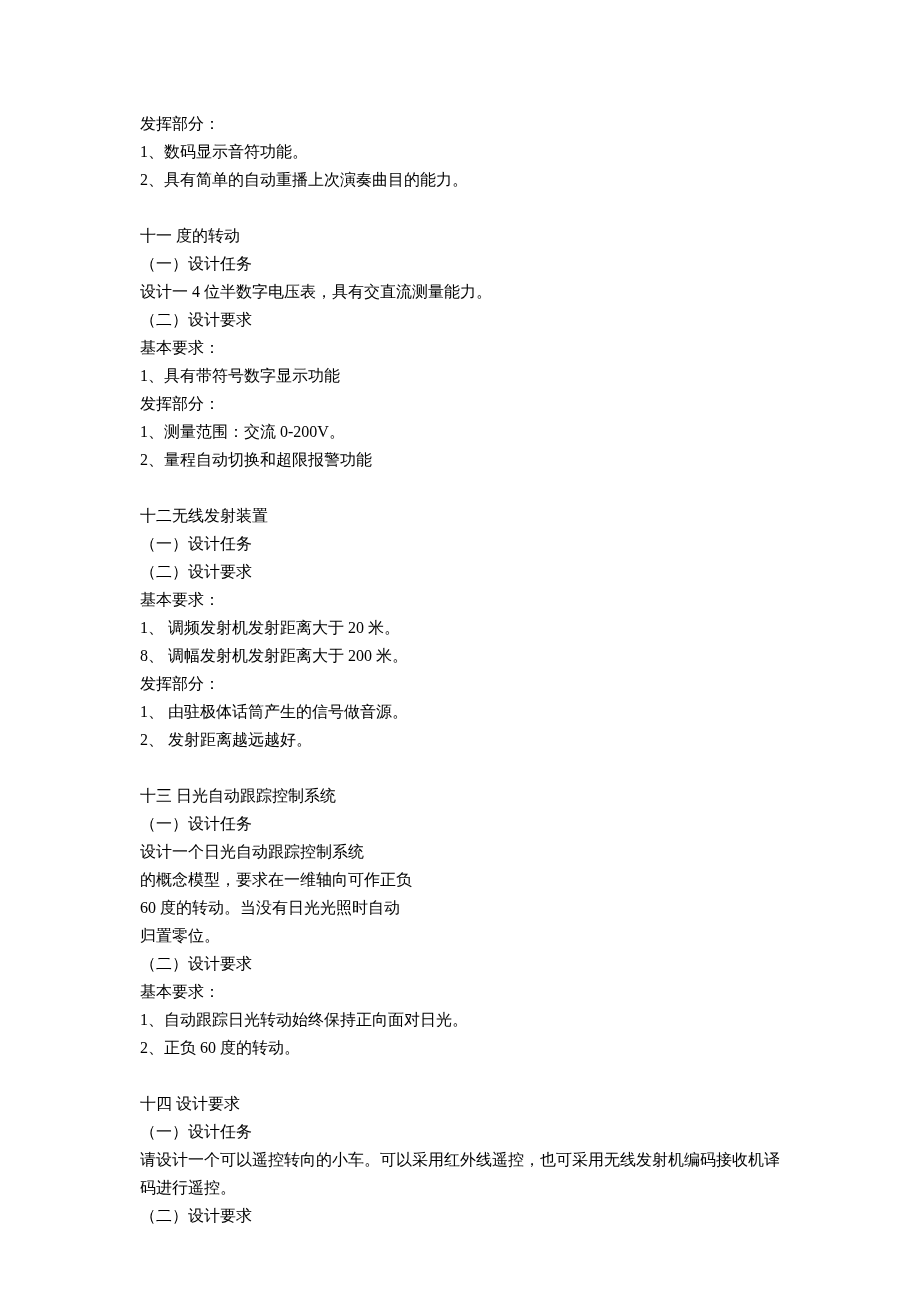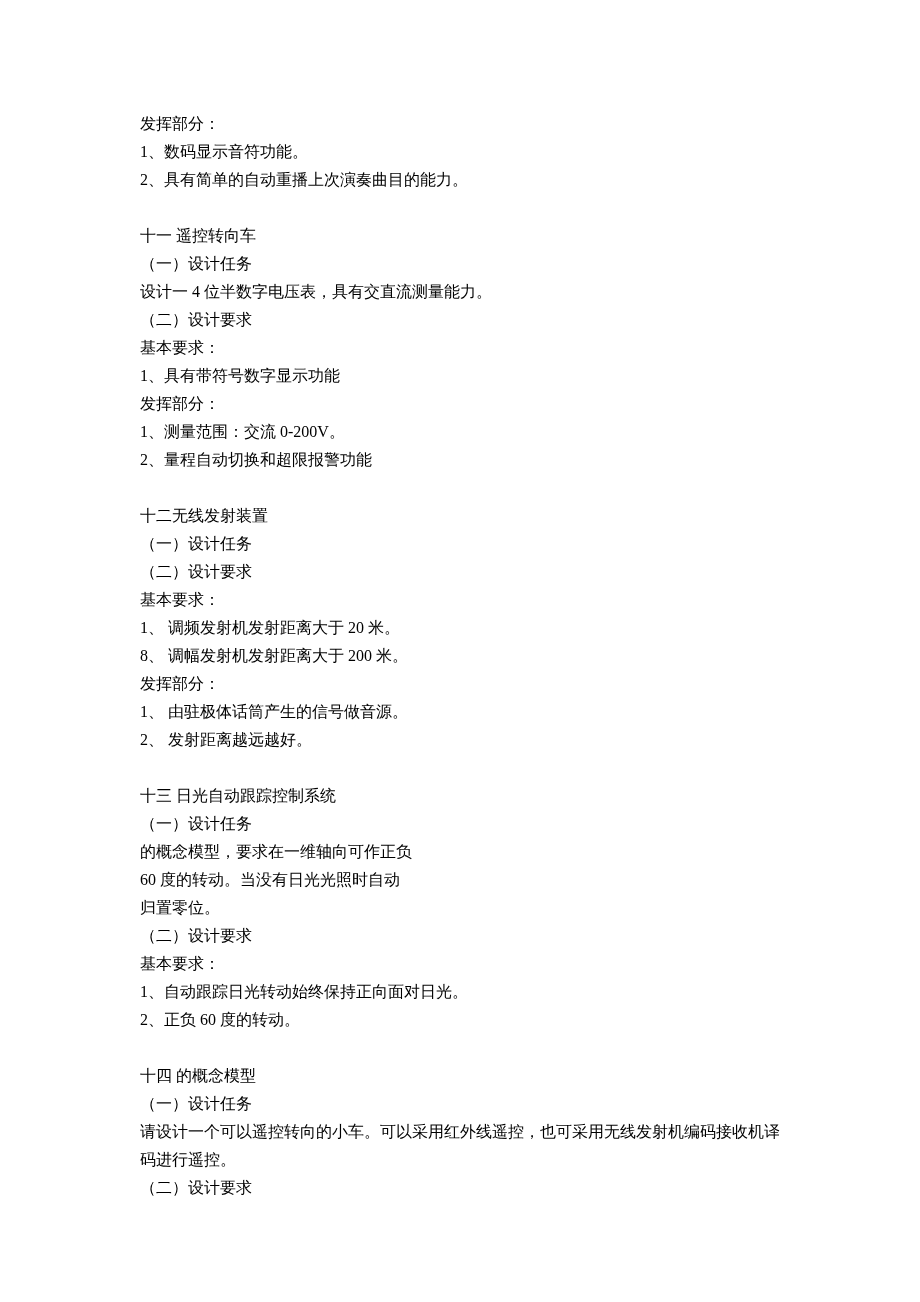--- a/index.html
+++ b/index.html
@@ -28,21 +28,21 @@
   }
 </style>
 </head>
 <body>
 
 <div class="page" id="page-root">
     <div class="line">发挥部分：</div>
     <div class="line">1、数码显示音符功能。</div>
     <div class="line">2、具有简单的自动重播上次演奏曲目的能力。</div>
     <div class="blank"></div>
-    <div class="line">十一 遥控转向车</div>
+    <div class="line">十一 度的转动</div>
     <div class="line">（一）设计任务</div>
     <div class="line">设计一 4 位半数字电压表，具有交直流测量能力。</div>
     <div class="line">（二）设计要求</div>
     <div class="line">基本要求：</div>
     <div class="line">1、具有带符号数字显示功能</div>
     <div class="line">发挥部分：</div>
     <div class="line">1、测量范围：交流 0-200V。</div>
     <div class="line">2、量程自动切换和超限报警功能</div>
     <div class="blank"></div>
     <div class="line">十二无线发射装置</div>
@@ -50,25 +50,26 @@
     <div class="line">（二）设计要求</div>
     <div class="line">基本要求：</div>
     <div class="line">1、 调频发射机发射距离大于 20 米。</div>
     <div class="line">8、 调幅发射机发射距离大于 200 米。</div>
     <div class="line">发挥部分：</div>
     <div class="line">1、 由驻极体话筒产生的信号做音源。</div>
     <div class="line">2、 发射距离越远越好。</div>
     <div class="blank"></div>
     <div class="line">十三 日光自动跟踪控制系统</div>
     <div class="line">（一）设计任务</div>
+    <div class="line">设计一个日光自动跟踪控制系统</div>
     <div class="line">的概念模型，要求在一维轴向可作正负</div>
     <div class="line">60 度的转动。当没有日光光照时自动</div>
     <div class="line">归置零位。</div>
     <div class="line">（二）设计要求</div>
     <div class="line">基本要求：</div>
     <div class="line">1、自动跟踪日光转动始终保持正向面对日光。</div>
     <div class="line">2、正负 60 度的转动。</div>
     <div class="blank"></div>
-    <div class="line">十四 的概念模型</div>
+    <div class="line">十四 设计要求</div>
     <div class="line">（一）设计任务</div>
     <div class="line">请设计一个可以遥控转向的小车。可以采用红外线遥控，也可采用无线发射机编码接收机译码进行遥控。</div>
     <div class="line">（二）设计要求</div>
   </div>
 
 </body></html>

